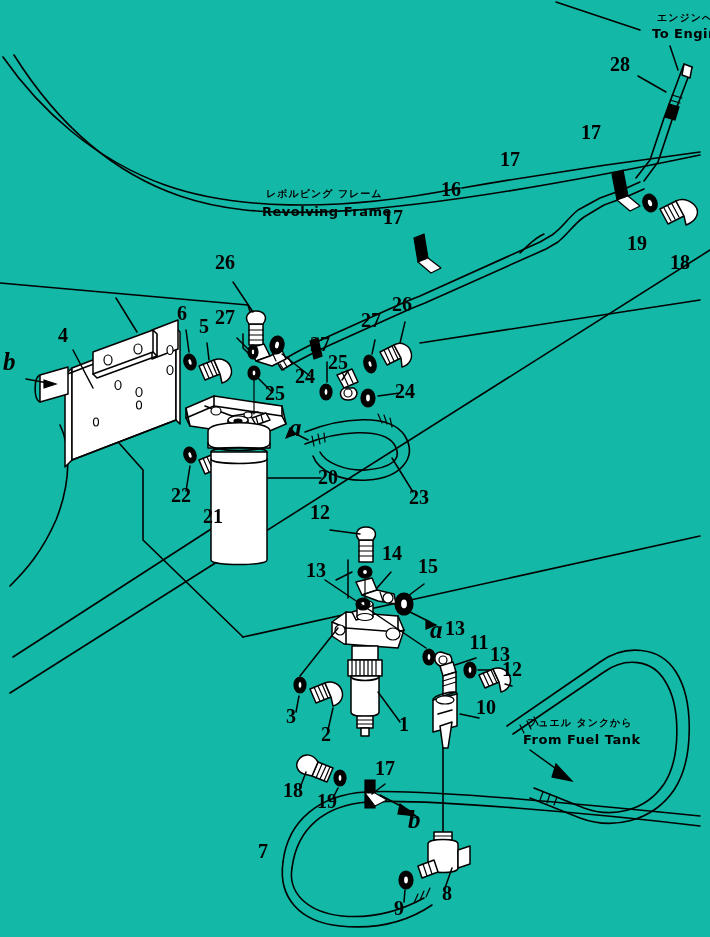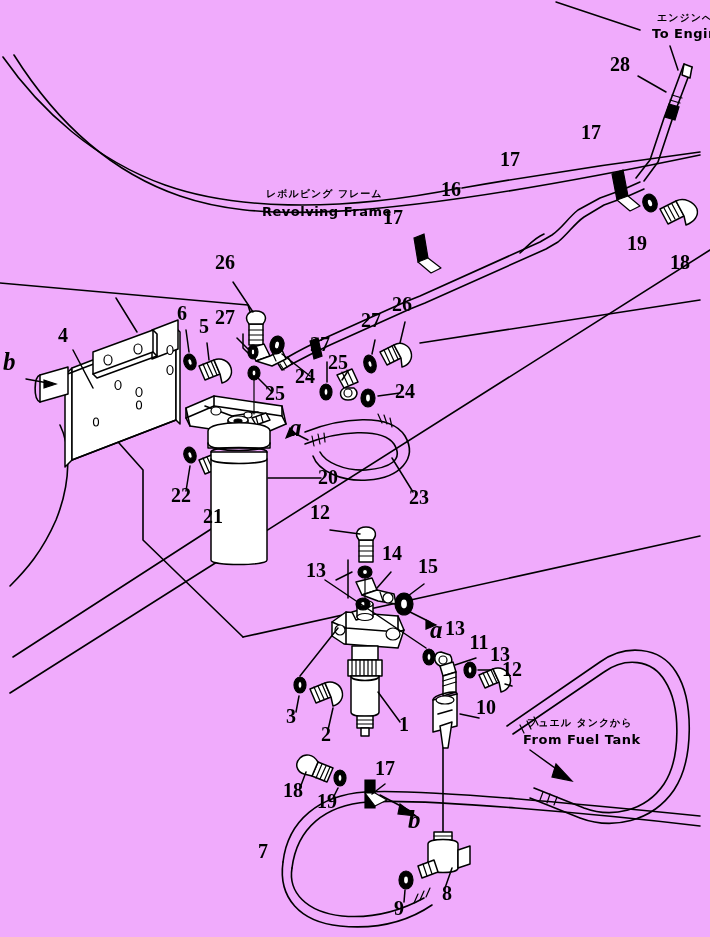--- a/index.html
+++ b/index.html
@@ -1,18 +1,18 @@
 <!DOCTYPE html>
 <html><head>
 <meta charset="utf-8">
 <style>
   html,body{margin:0;padding:0;background:#fff;}
   body{width:710px;height:937px;overflow:hidden;
        font-family:"Liberation Sans",sans-serif;}
-  #sheet{position:relative;width:710px;height:937px;background:#f0abfc;}
+  #sheet{position:relative;width:710px;height:937px;background:#14b8a6;}
   svg{display:block;}
   .ln{fill:none;stroke:#000;stroke-width:1.6;stroke-linecap:round;stroke-linejoin:round;}
   .thin{fill:none;stroke:#000;stroke-width:1.2;stroke-linecap:round;stroke-linejoin:round;}
   .lead{fill:none;stroke:#000;stroke-width:1.5;stroke-linecap:round;}
   .sol{fill:#000;stroke:#000;stroke-width:1.2;}
   .wht{fill:#fff;stroke:#000;stroke-width:1.5;stroke-linejoin:round;}
   .wht2{fill:#fff;stroke:#000;stroke-width:1.2;stroke-linejoin:round;}
   .num{font-family:"Liberation Serif",serif;font-size:20px;font-weight:700;fill:#000;}
   .ltr{font-family:"Liberation Serif",serif;font-size:25px;font-weight:700;fill:#000;font-style:italic;}
   .jp{font-family:"DejaVu Sans",sans-serif;font-size:10px;font-weight:700;fill:#000;letter-spacing:1px;}

